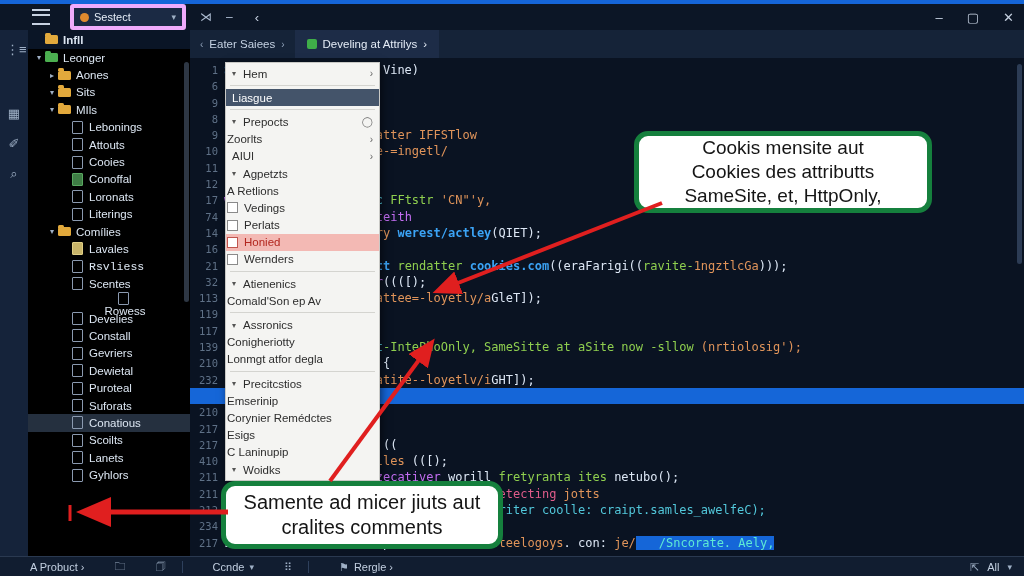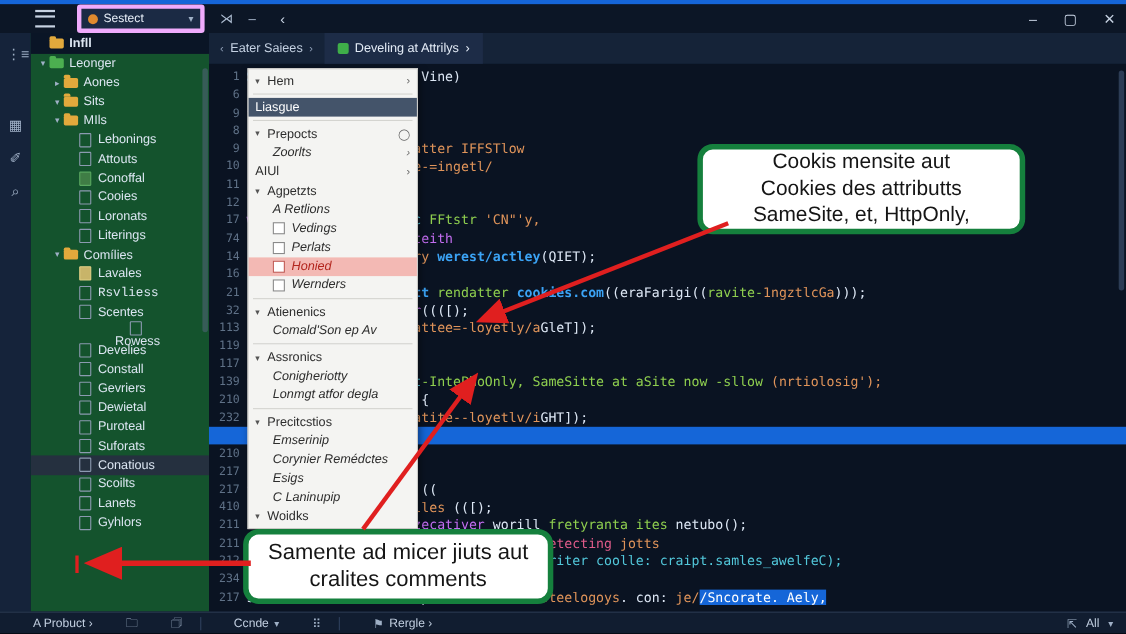--- a/index.html
+++ b/index.html
@@ -18,21 +18,21 @@
   .chev{color:#9fb0c6;font-size:9px;margin-left:auto;}
   .tb-ic{color:#aebdd2;font-size:12px;margin-left:14px;}
   .back-chev{color:#c7d2e2;font-size:13px;margin-left:22px;}
   .win-controls{margin-left:auto;margin-right:10px;display:flex;gap:24px;color:#c7d2e2;font-size:13px;}
   
   .activitybar{position:absolute;left:0;top:30px;width:28px;height:526px;background:#15233a;
                display:flex;flex-direction:column;align-items:center;padding-top:12px;gap:0;}
   .act-ic{width:16px;height:16px;color:#9fb0c6;font-size:13px;line-height:16px;text-align:center;margin-bottom:14px;}
   .act-ic.sp{margin-top:34px;}
   
-  .sidebar{position:absolute;left:28px;top:30px;width:162px;height:526px;background:#14532d;overflow:hidden;}
+  .sidebar{position:absolute;left:28px;top:30px;width:162px;height:526px;background:#000000;overflow:hidden;}
   .sb-scroll{position:absolute;right:1px;top:32px;width:5px;height:240px;background:#54647c;border-radius:3px;opacity:.55;}
   .tree-row{height:17.4px;display:flex;align-items:center;font-size:11.5px;color:#dce6f2;white-space:nowrap;}
   .tree-row.hdr{background:#0a1526;font-weight:bold;height:19px;}
   .tree-row.sel{background:#25303f;}
   .t-caret{width:10px;color:#9fb0c6;font-size:8px;text-align:center;flex:none;}
   .ic-folder{flex:none;width:13px;height:9px;background:#e2a93c;border-radius:1.5px;position:relative;margin:0 5px 0 1px;}
   .ic-folder::before{content:"";position:absolute;left:0;top:-2.5px;width:6px;height:3px;background:inherit;border-radius:1.5px 1.5px 0 0;}
   .ic-folder.green{background:#4caf50;}
   .ic-file{flex:none;width:9px;height:11px;border:1px solid #8b9ab0;border-radius:1px;margin:0 6px 0 2px;background:transparent;}
   .ic-file.green{background:#3f7d45;border-color:#59a860;}
@@ -50,30 +50,30 @@
         font-size:12px;line-height:16.3px;white-space:pre;}
   .crow{height:16.3px;}
   .crow.selrow{background:#1566d8;margin-left:-34px;padding-left:34px;width:834px;}
   .c-def{color:#dde7f5;}
   .c-blue{color:#3ba3f5;font-weight:bold;}
   .c-cyan{color:#52c7da;}
   .c-purple{color:#c26df0;}
   .c-pink{color:#e05c8a;}
   .c-green{color:#8fcf4f;}
   .c-orange{color:#e0945a;}
-  .c-selhl{background:#1566d8;color:#ffffff;}
+  .c-selhl{background:#1566d8;color:#5eead4;padding-left:23px;}
   .ed-scroll{position:absolute;right:2px;top:34px;width:5px;height:200px;background:#2c3c55;border-radius:3px;}
   
   .menu{position:absolute;left:225px;top:62px;width:153px;background:#f4f4f2;border:1px solid #c9c9c6;
         box-shadow:2px 3px 8px rgba(0,0,0,.5);font-size:11.5px;color:#2d2d2d;padding:2px 0;}
   .m-row{height:17.2px;display:flex;align-items:center;padding:0 6px;white-space:nowrap;overflow:hidden;}
   .m-row.msel{background:#44546a;color:#fff;}
   .m-row.mdanger{background:#f3b9b4;color:#b3261e;}
   .m-caret{width:11px;font-size:8px;color:#555;flex:none;}
-  .m-ind1{padding-left:22px;font-style:italic;}
+  .m-ind1{padding-left:1px;}
   .m-ind2{}
   .m-check{flex:none;width:9px;height:9px;border:1px solid #8a8a8a;margin-right:6px;background:#fff;}
   .m-row.mdanger .m-check{border-color:#c0564f;}
   .m-right{margin-left:auto;color:#666;font-size:10px;}
   .m-sep{height:1px;background:#d4d4d0;margin:3px 4px;}
   
   .callout{position:absolute;background:#ffffff;border:5px solid #15803d;border-radius:14px;
            color:#151515;text-align:center;display:flex;align-items:center;justify-content:center;
            white-space:pre-line;line-height:1.25;}
   #callout-1{left:634px;top:131px;width:288px;height:72px;font-size:19px;}
@@ -151,27 +151,27 @@
           <span class="ic-file"></span>
           <span>Lebonings</span>
         </div>
         <div class="tree-row" style="padding-left: 32px;">
           <span class="t-caret"></span>
           <span class="ic-file"></span>
           <span>Attouts</span>
         </div>
         <div class="tree-row" style="padding-left: 32px;">
           <span class="t-caret"></span>
+          <span class="ic-file"></span>
+          <span>Cooies</span>
+        </div>
+        <div class="tree-row" style="padding-left: 32px;">
+          <span class="t-caret"></span>
           <span class="ic-file green"></span>
           <span>Conoffal</span>
-        </div>
-        <div class="tree-row" style="padding-left: 32px;">
-          <span class="t-caret"></span>
-          <span class="ic-file"></span>
-          <span>Cooies</span>
         </div>
         <div class="tree-row" style="padding-left: 32px;">
           <span class="t-caret"></span>
           <span class="ic-file"></span>
           <span>Loronats</span>
         </div>
         <div class="tree-row" style="padding-left: 32px;">
           <span class="t-caret"></span>
           <span class="ic-file"></span>
           <span>Literings</span>

